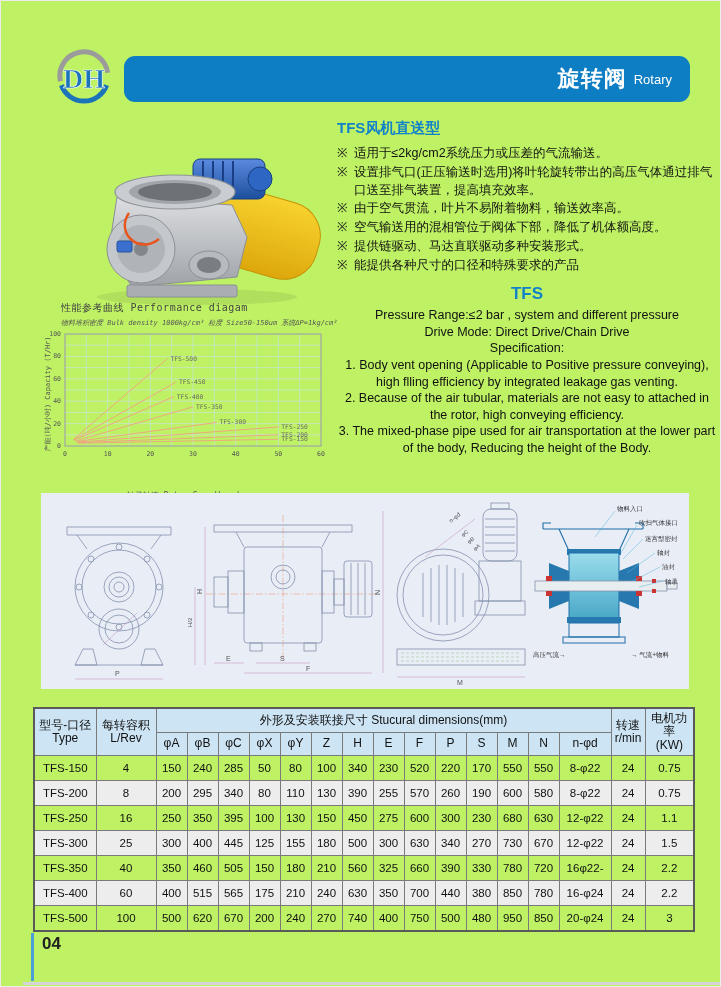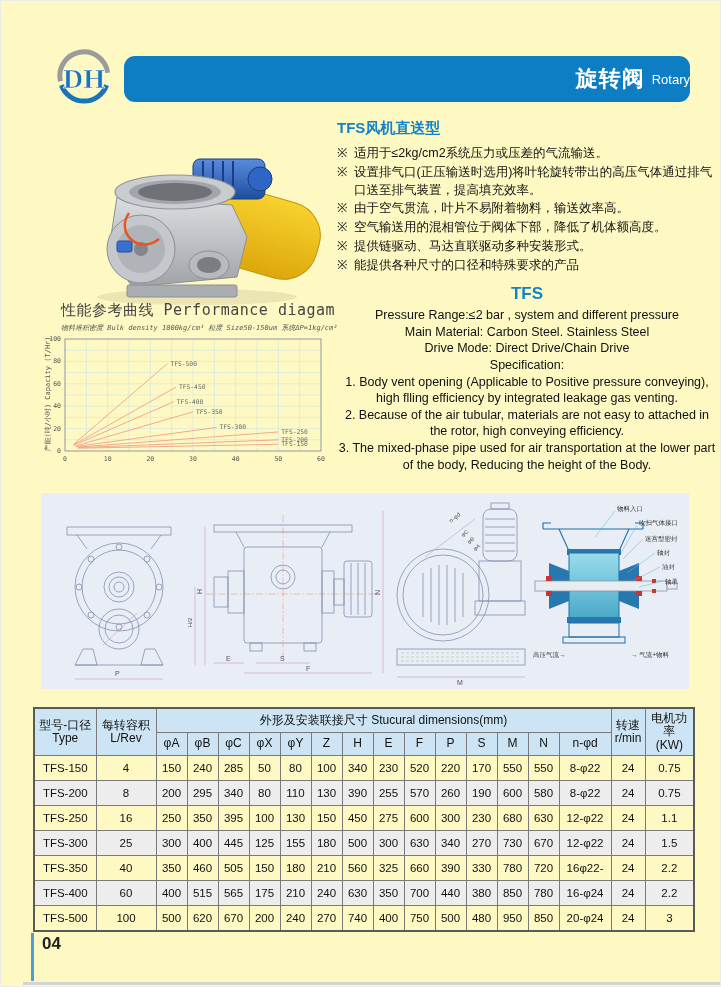--- a/index.html
+++ b/index.html
@@ -1,36 +1,36 @@
 <!DOCTYPE html>
 <html><head>
 <meta charset="utf-8">
 <style>
   html,body{margin:0;padding:0;background:#fff;}
-  #page{position:relative;width:721px;height:987px;background:#fef9c3;border:1px solid #ececec;box-sizing:border-box;overflow:hidden;font-family:"Liberation Sans",sans-serif;color:#111;}
+  #page{position:relative;width:721px;height:987px;background:#bef264;border:1px solid #ececec;box-sizing:border-box;overflow:hidden;font-family:"Liberation Sans",sans-serif;color:#111;}
   
   #logo{position:absolute;left:50px;top:46px;width:66px;height:60px;}
-  #banner{position:absolute;left:123px;top:55px;width:566px;height:46px;background:#0d7ec3;border-radius:11px;display:flex;align-items:center;justify-content:flex-end;box-sizing:border-box;color:#fff;}
+  #banner{position:absolute;left:123px;top:55px;width:566px;height:46px;background:#0d7ec3;border-radius:11px;display:flex;align-items:center;justify-content:flex-end;padding-right:18px;box-sizing:border-box;color:#fff;}
   #banner .zh{font-size:22px;font-weight:bold;letter-spacing:1px;}
   #banner .en{font-size:13px;margin-left:7px;margin-top:0;}
   
   #photo{position:absolute;left:56px;top:136px;width:274px;height:170px;}
   
   #intro{position:absolute;left:336px;top:118px;width:376px;}
   #intro h2{margin:0 0 7px 0;font-size:15px;color:#1283c8;}
   .bullet{display:flex;font-size:12.5px;line-height:1.42;margin-bottom:1px;}
   .bullet .mark{width:17px;flex:0 0 17px;color:#222;}
   .bullet .btxt{flex:1;}
   
   #specs{position:absolute;left:336px;top:283px;width:380px;text-align:center;}
   #specs h2{margin:0 0 3px 0;font-size:17px;color:#1283c8;}
   #specs p{margin:0;font-size:12.5px;line-height:1.33;}
   
   #chart{position:absolute;left:28px;top:300px;width:310px;height:188px;}
-  #chart .ct{margin-left:32px;font-family:"DejaVu Sans Mono",monospace;font-size:15px;color:#444;letter-spacing:0.5px;}
+  #chart .ct{margin-left:32px;font-family:"DejaVu Sans Mono",monospace;font-size:10px;color:#444;letter-spacing:0.5px;}
   #chart .cs{margin-left:32px;margin-top:3px;font-family:"DejaVu Sans Mono",monospace;font-size:7px;color:#555;font-style:italic;}
   #chart .ylab{position:absolute;left:-56px;top:88px;width:150px;text-align:center;transform:rotate(-90deg);font-family:"DejaVu Sans Mono",monospace;font-size:7px;color:#555;}
   #chart .xlab{text-align:center;font-family:"DejaVu Sans Mono",monospace;font-size:8px;color:#555;margin-top:8px;}
   
   #drawings{position:absolute;left:40px;top:492px;width:648px;height:196px;background:#e9edf6;}
   
   #spec-table{position:absolute;left:32px;top:706px;width:660px;border-collapse:collapse;table-layout:fixed;border:2px solid #5a5a5a;}
   #spec-table th,#spec-table td{border:1px solid #7a7a7a;text-align:center;padding:0;}
   #spec-table thead th{background:#cde4f4;font-weight:normal;font-size:12px;line-height:1.12;padding:3px 0;}
   #spec-table td{font-size:11.5px;height:24px;}
@@ -127,21 +127,20 @@
       </div>
     <div class="bullet">
         <span class="mark">※</span>
         <span class="btxt">能提供各种尺寸的口径和特殊要求的产品</span>
       </div>
   </div>
 
   <div id="specs">
     <h2>TFS</h2>
     <p>Pressure Range:≤2 bar , system and different pressure</p>
-    <p>Main Material: Carbon Steel. Stainless Steel</p>
     <p>Drive Mode: Direct Drive/Chain Drive</p>
     <p>Specification:</p>
     <p>1. Body vent opening (Applicable to Positive pressure conveying), high flling efficiency by integrated leakage gas venting.</p>
     <p>2. Because of the air tubular, materials are not easy to attached in the rotor, high conveying efficiency.</p>
     <p>3. The mixed-phase pipe used for air transportation at the lower part of the body, Reducing the height of the Body.</p>
   </div>
 
   <div id="chart">
     <div class="ct">性能参考曲线 Performance diagam</div>
     <div class="cs">物料堆积密度 Bulk density 1000kg/cm³  粒度 Size50-150um  系统ΔP=1kg/cm²</div>

